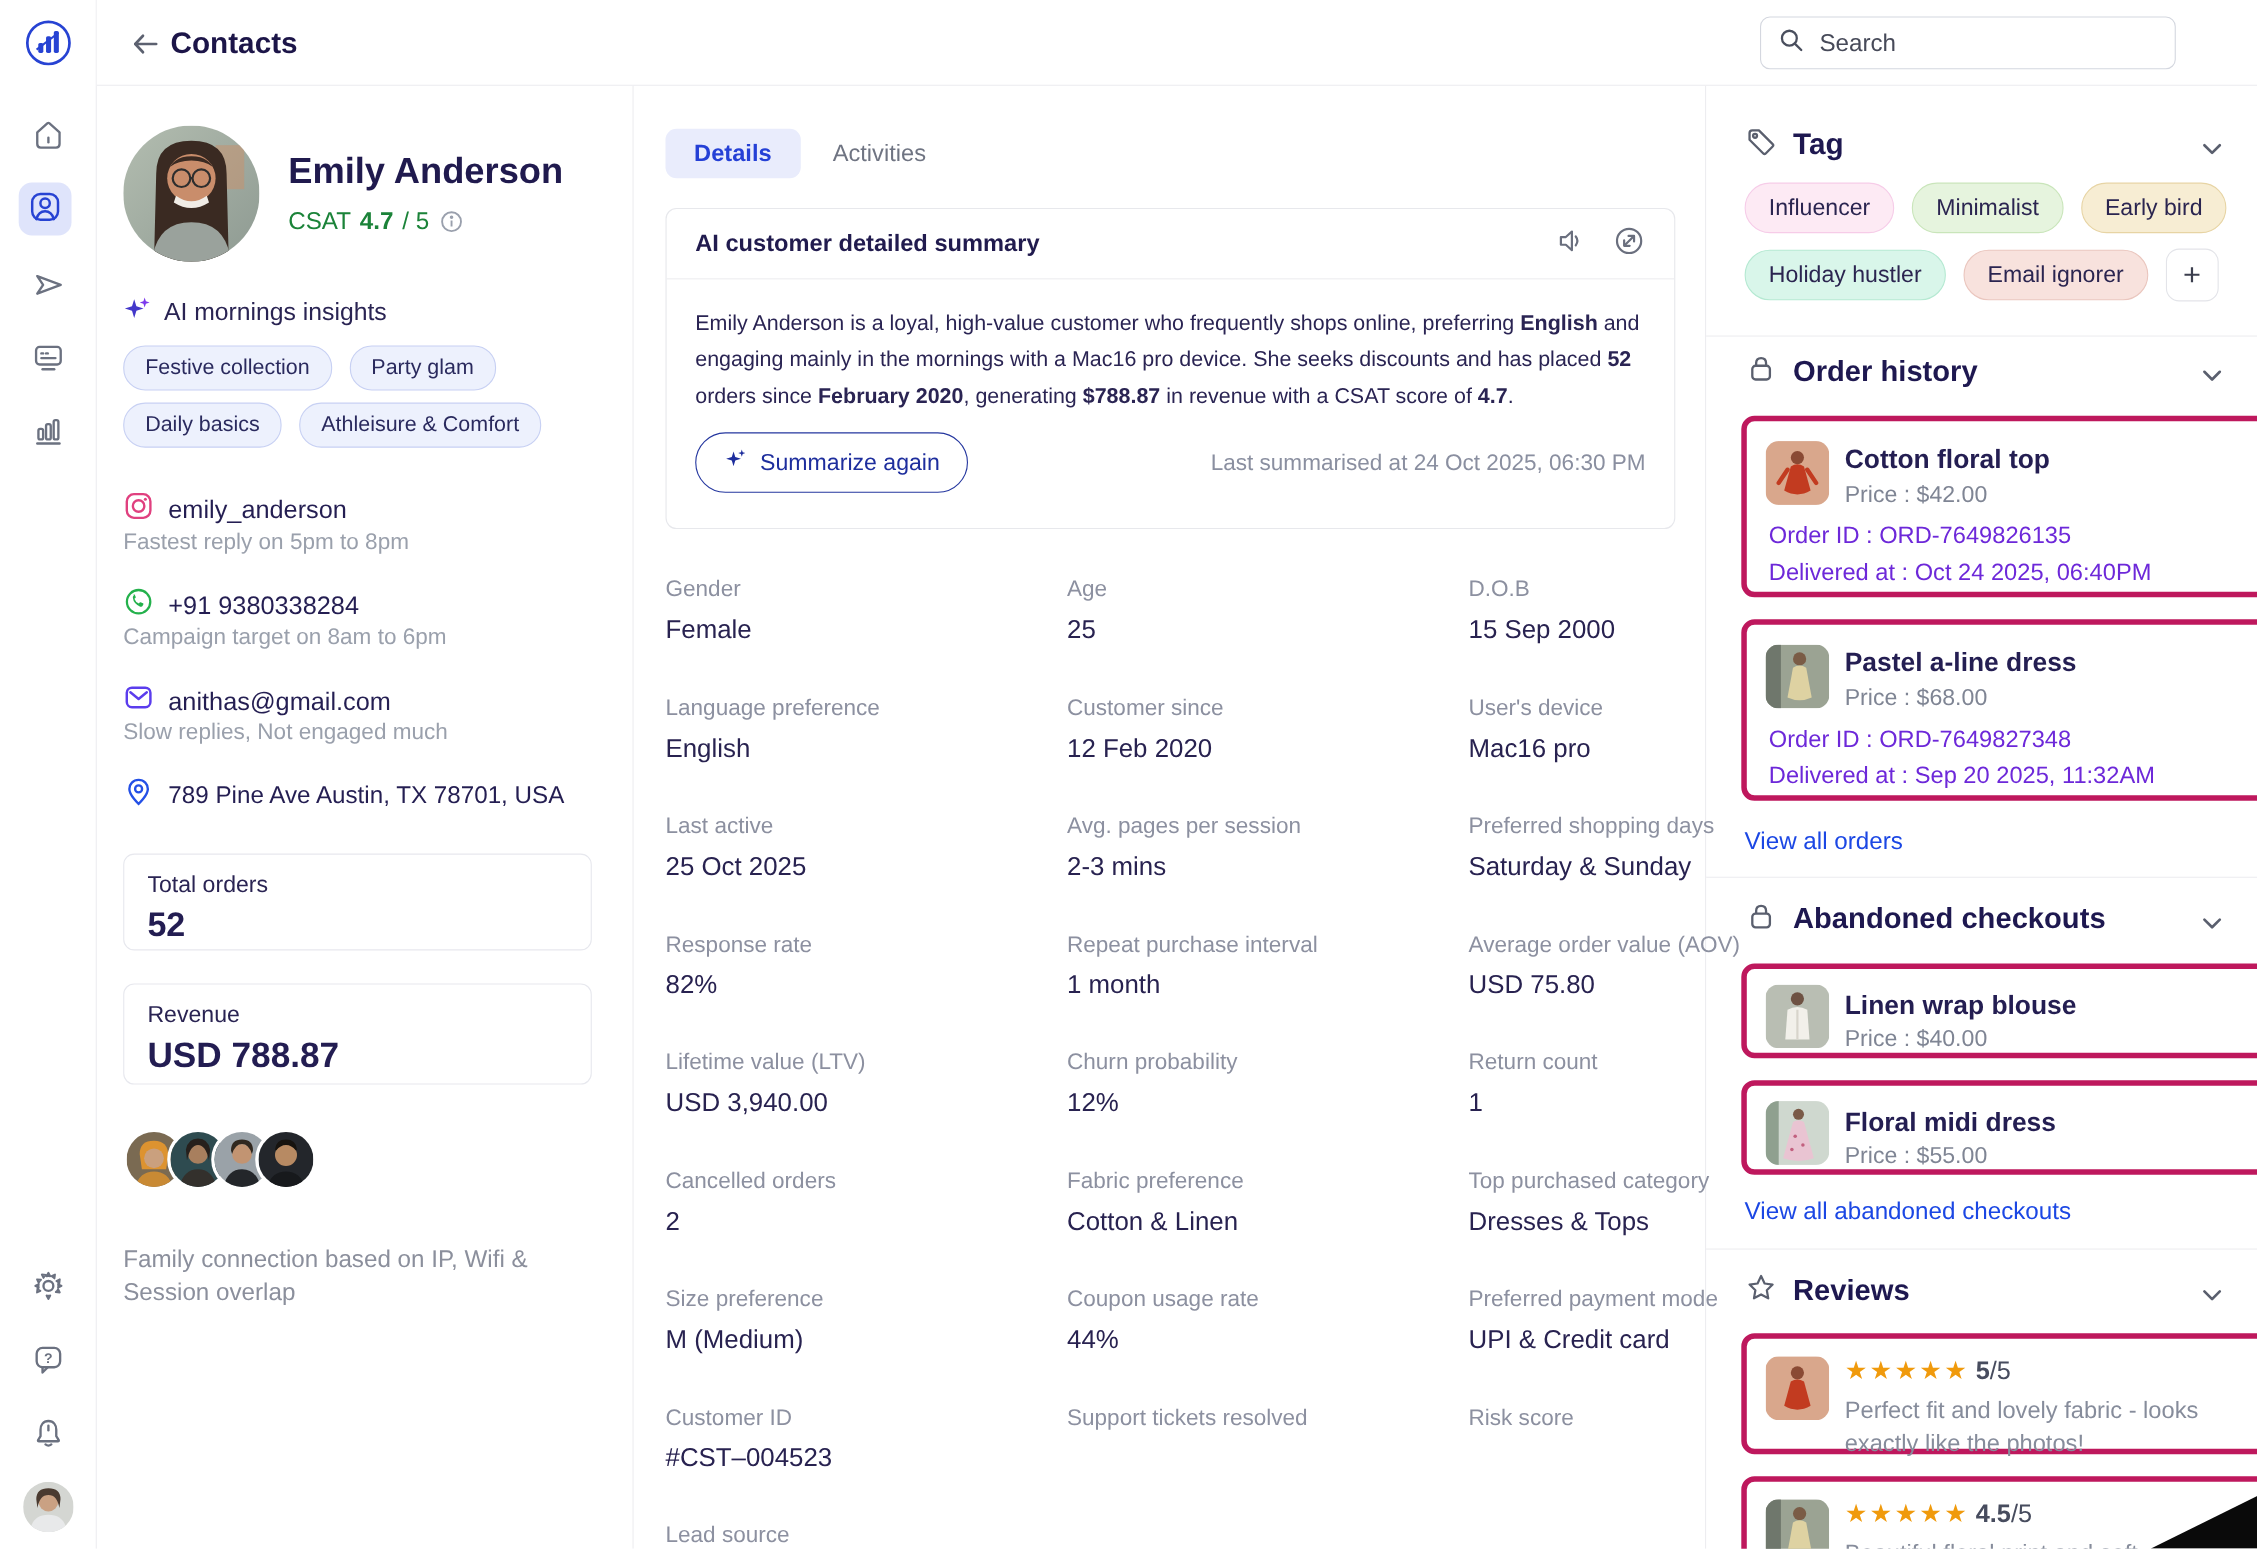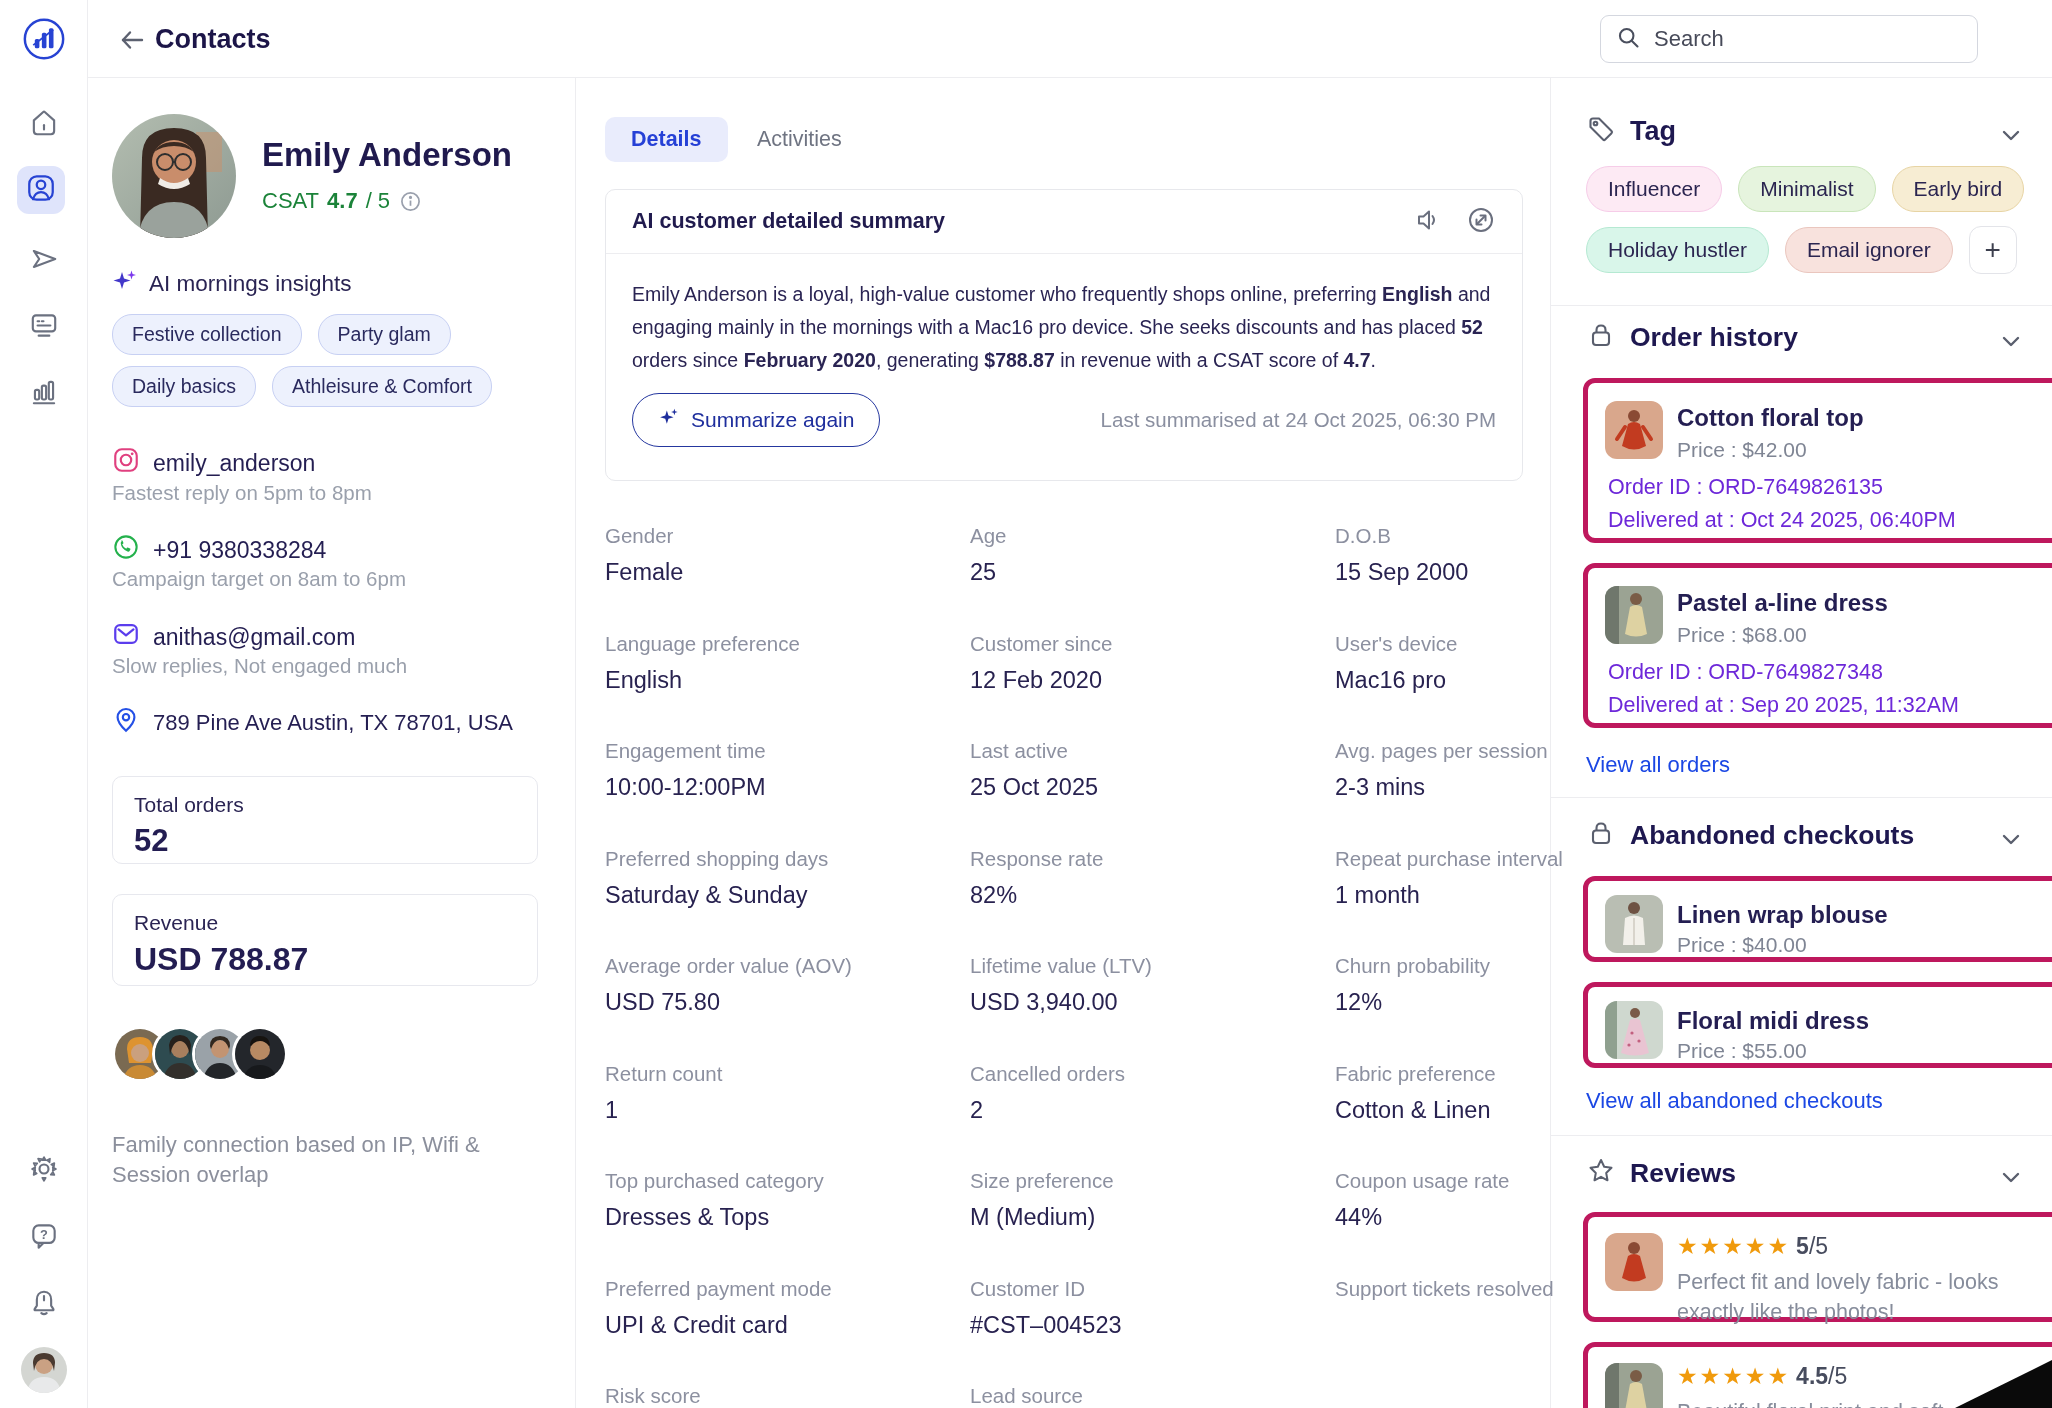--- a/index.html
+++ b/index.html
@@ -388,24 +388,20 @@
         </div>
       <div class="cell">
           <div class="glabel">Customer since</div>
           <div class="gvalue">12 Feb 2020</div>
         </div>
       <div class="cell">
           <div class="glabel">User's device</div>
           <div class="gvalue">Mac16 pro</div>
         </div>
       <div class="cell">
-          <div class="glabel">Engagement time</div>
-          <div class="gvalue">10:00-12:00PM</div>
-        </div>
-      <div class="cell">
           <div class="glabel">Last active</div>
           <div class="gvalue">25 Oct 2025</div>
         </div>
       <div class="cell">
           <div class="glabel">Avg. pages per session</div>
           <div class="gvalue">2-3 mins</div>
         </div>
       <div class="cell">
           <div class="glabel">Preferred shopping days</div>
           <div class="gvalue">Saturday &amp; Sunday</div>

